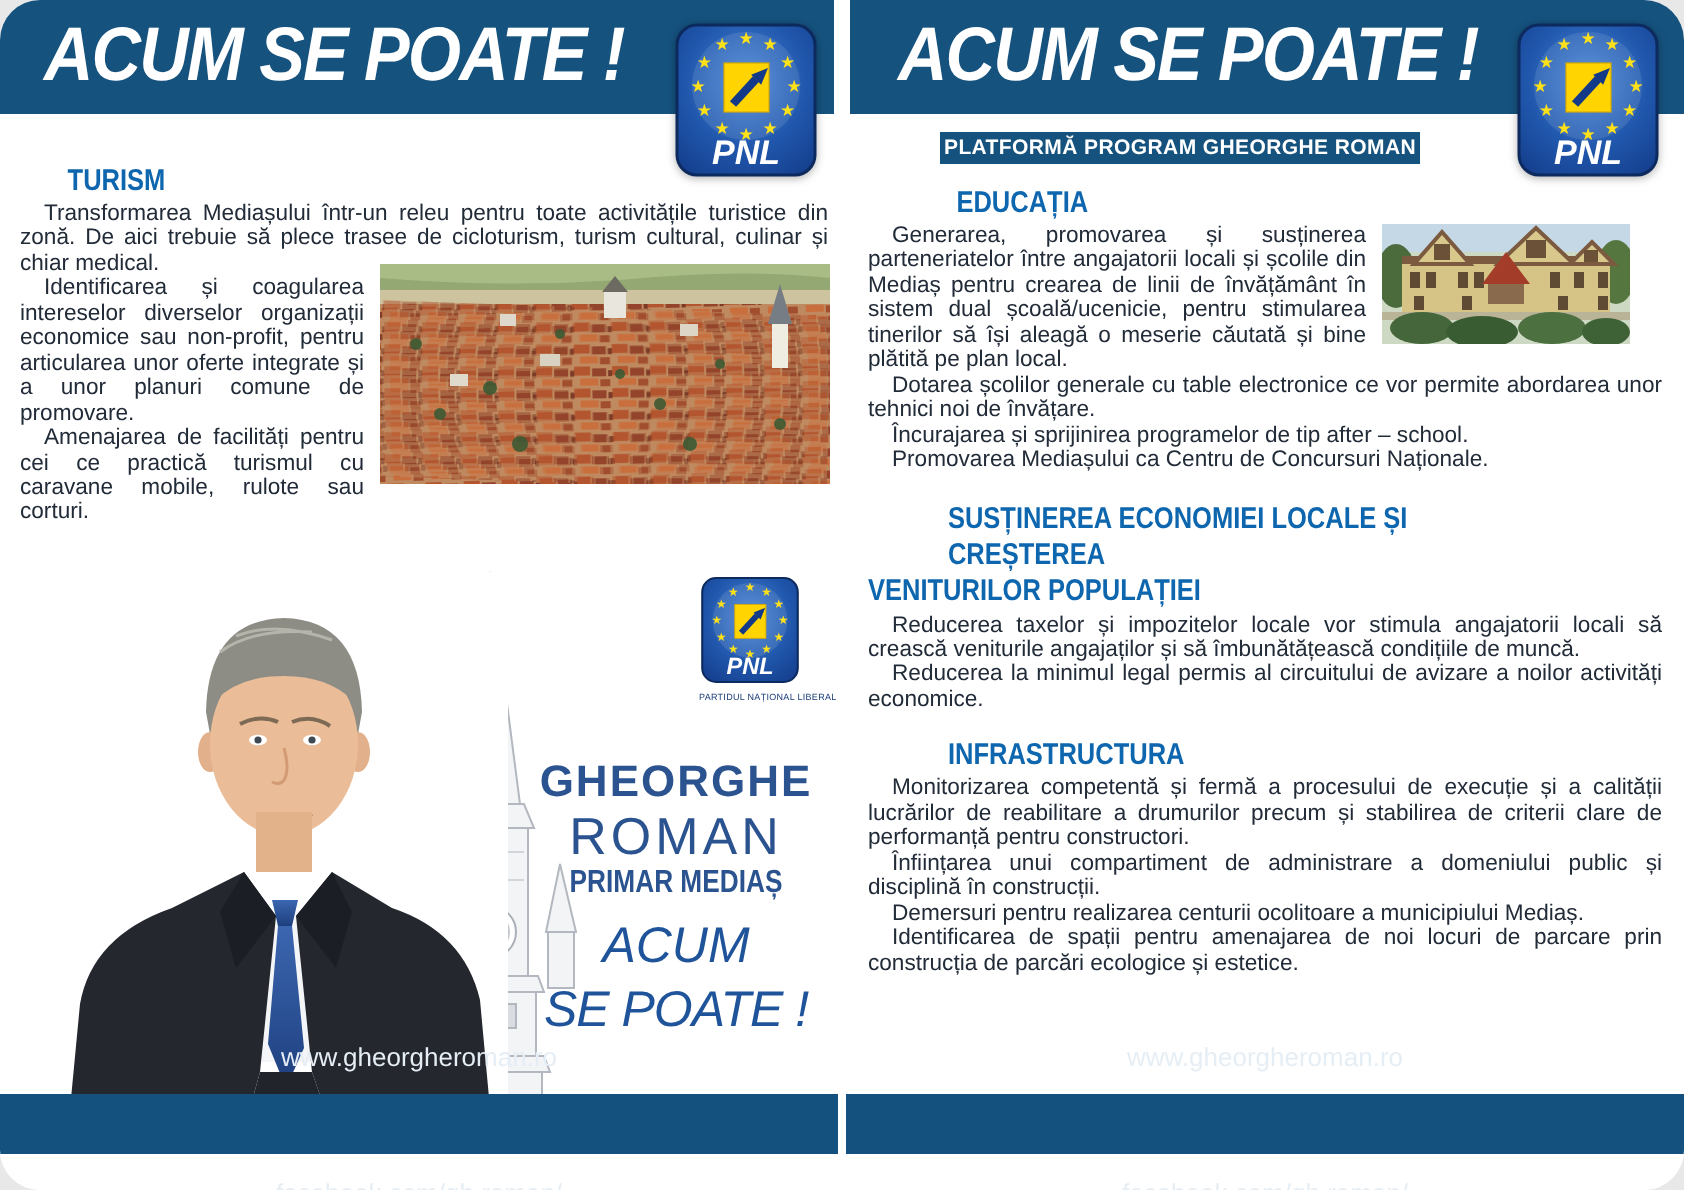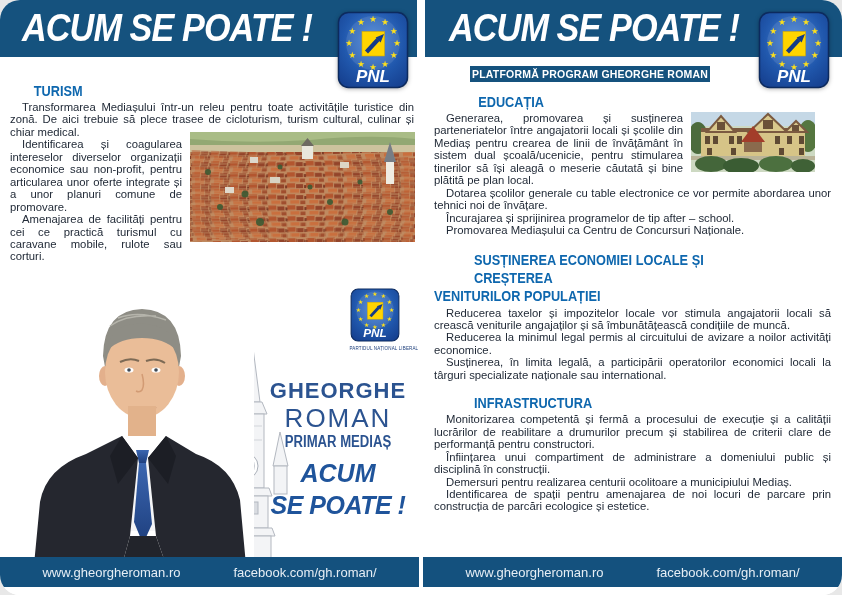--- a/index.html
+++ b/index.html
@@ -53,43 +53,43 @@
   .pnl-lockup svg { width:50px; height:54px; }
   .pnl-caption { font-size:6px; color:#1b3d7a; letter-spacing:.2px; white-space:nowrap;
                  transform: scale(.75); transform-origin: center top; margin-top:0; }
   .name-block { position:absolute; left:260px; top:376px; width:156px; text-align:center;
                 color:#2b5390; z-index:4; padding-top:4px; }
   .name-first { font-size:22px; font-weight:700; letter-spacing:1px; line-height:1; }
   .name-last  { font-size:26px; font-weight:400; letter-spacing:2px; line-height:1; margin-top:3px; }
   .name-title { font-size:16px; font-weight:700; line-height:1; margin-top:3px; white-space:nowrap;
                 transform: scaleX(.82); transform-origin:center; }
   .slogan-block { position:absolute; left:260px; top:456px; width:156px; text-align:center;
-                  color:#1f549b; font-style:italic; font-weight:700; z-index:4; padding-top:5px; }
+                  color:#1f549b; font-style:italic; font-weight:400; z-index:4; padding-top:5px; }
   .slogan-l1 { font-size:25px; line-height:1; }
   .slogan-l2 { font-size:25px; line-height:1; margin-top:7px; white-space:nowrap; letter-spacing:-.5px; }
 
   
   .plat-bar {
     position:absolute; left:49px; top:66px; width:240px; height:16px; background:#15527e;
     color:#fff; font-size:10.5px; font-weight:700; letter-spacing:.2px;
     display:flex; align-items:center; justify-content:center; white-space:nowrap;
   }
   .content-right { position:absolute; top:93px; left:13px; width:397px; }
   .content-right h2.edu   { padding-left: 52px; }
   .content-right h2.econ  { margin-top: 14px; white-space: normal; }
   .econ-l1 { display:block; padding-left: 47px; line-height:18px; }
   .econ-l2 { display:block; line-height:18px; }
   .content-right h2.infra { padding-left: 47px; margin-top: 13px; }
   .photo-school { float: right; width: 124px; height: 60px; margin: 0 16px 3px 8px; display:block; }
 
   
   .footer-bar {
-    position:absolute; bottom:8px; height:30px; background:#14517e; z-index:7;
+    position:absolute; bottom:18px; height:30px; background:#14517e; z-index:7;
     display:flex; align-items:center; justify-content:center; gap:53px;
-    color:#e6eef5; font-size:13px;
+    color:#e6eef5; font-size:13px;flex-direction:column;
   }
   .panel-left  .footer-bar { left:0; right:2px; }
   .panel-right .footer-bar { left:2px; right:0; }
 </style>
 </head>
 <body>
 
 <svg width="0" height="0" style="position:absolute" aria-hidden="true">
   <defs>
     <radialGradient id="pnlbg" cx="50%" cy="38%" r="80%">
@@ -322,21 +322,20 @@
         <p class="body">Încurajarea și sprijinirea programelor de tip after – school.</p>
         <p class="body">Promovarea Mediașului ca  Centru de Concursuri  Naționale.</p>
       </div>
 
       <h2 class="sec econ">
         <span class="econ-l1">SUSȚINEREA ECONOMIEI LOCALE ȘI CREȘTEREA</span>
         <span class="econ-l2">VENITURILOR POPULAȚIEI</span>
       </h2>
       <p class="body">Reducerea taxelor și impozitelor locale vor  stimula angajatorii locali să crească veniturile angajaților și să îmbunătățească condițiile de muncă.</p>
       <p class="body">Reducerea la minimul legal permis al circuitului de avizare a noilor activități economice.</p>
-      <p class="body">Susținerea, în limita legală, a participării operatorilor economici locali la târguri specializate naționale sau international.</p>
 
       <h2 class="sec infra">INFRASTRUCTURA</h2>
       <p class="body">Monitorizarea competentă și fermă a procesului de execuție și a calității lucrărilor de reabilitare a drumurilor precum și stabilirea de criterii clare de performanță  pentru constructori.</p>
       <p class="body">Înființarea unui compartiment de administrare a domeniului public și disciplină în construcții.</p>
       <p class="body">Demersuri pentru realizarea  centurii ocolitoare a municipiului Mediaș.</p>
       <p class="body">Identificarea de spații pentru amenajarea de noi locuri de parcare prin construcția de parcări ecologice și estetice.</p>
     </div>
 
     <div class="footer-bar">
       <span>www.gheorgheroman.ro</span>

